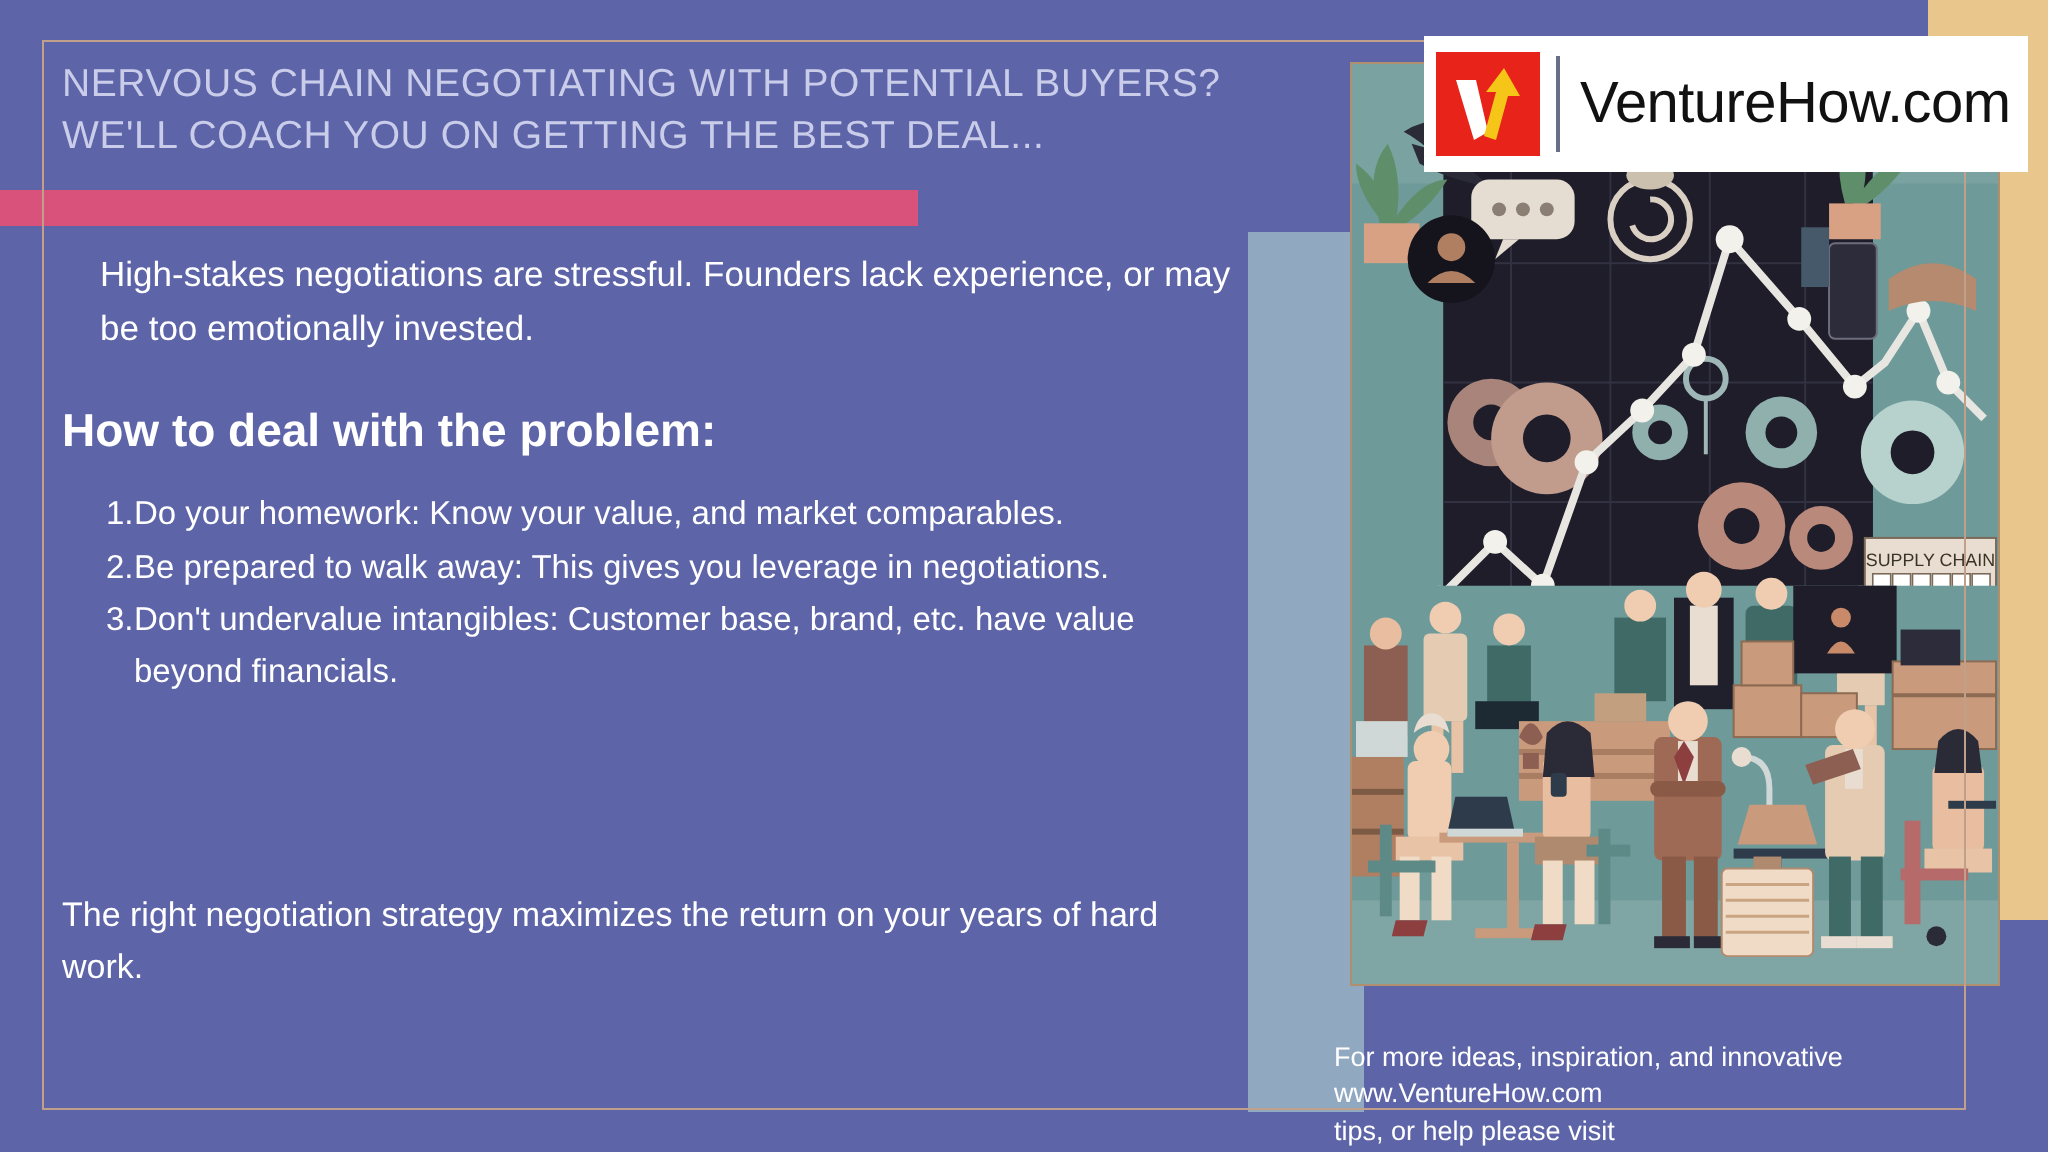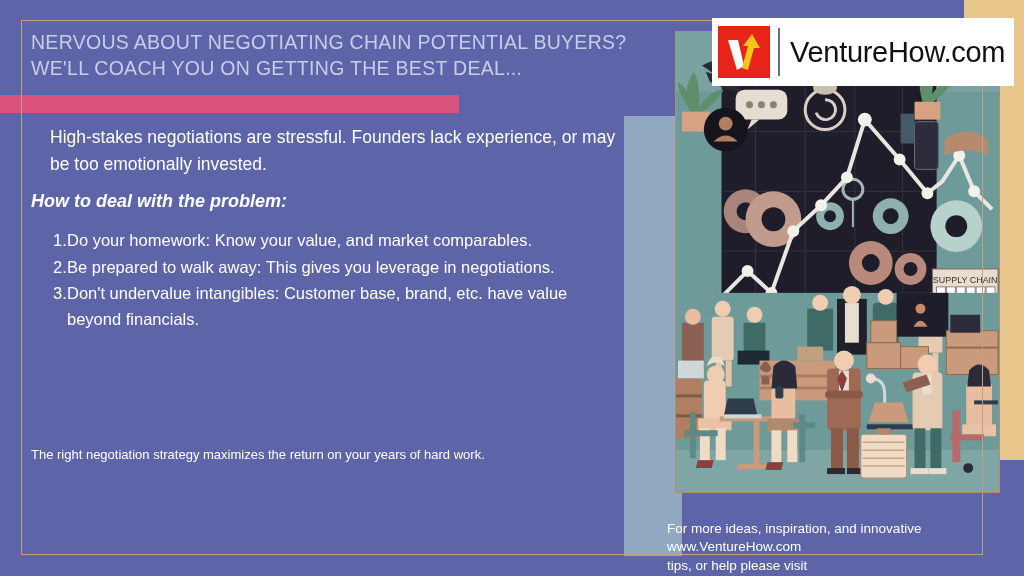--- a/index.html
+++ b/index.html
@@ -46,35 +46,35 @@
 
   
   .body-col {
     position:absolute; left:31px; top:124px; width:590px;
     color:#ffffff;
   }
   .lead {
     font-size:17.5px; line-height:1.52; font-weight:400;margin-left:19px;
   }
   .howto {
-    font-size:18px; font-weight:700; margin-top:14px;font-style:italic;
+    font-size:23px; font-weight:700; margin-top:25px;
   }
   .steps {
     margin-top:16px;
   }
   .step {
     display:flex; font-size:16.5px; line-height:1.55; margin-bottom:1px;
   }
   .step-num {
     width:36px; flex:0 0 36px; padding-left:22px;
   }
   .step-text { flex:1; }
   .closing {
     position:absolute; left:31px; top:445px; width:590px;
-    color:#ffffff; font-size:13px; line-height:1.52;
+    color:#ffffff; font-size:17px; line-height:1.52;
   }
 
   
   .illustration {
     position:absolute; left:663px; top:31px; width:325px; height:462px;
     background:#6f9a9a;
     border:1px solid #b08f6e;
     overflow:hidden;
     margin-left:12px;
   }
@@ -107,21 +107,21 @@
 </head>
 <body>
 
 <div class="slide">
 
   <div class="tan-panel"></div>
 
   <div class="bluegray-panel"></div>
 
   <div class="header">
-    <span class="header-line">NERVOUS ABOUT NEGOTIATING CHAIN POTENTIAL BUYERS?</span>
+    <span class="header-line">NERVOUS CHAIN NEGOTIATING WITH POTENTIAL BUYERS?</span>
     <span class="header-line">WE'LL COACH YOU ON GETTING THE BEST DEAL...</span>
   </div>
 
   <div class="pink-bar"></div>
 
   <div class="body-col">
     <p class="lead">High-stakes negotiations are stressful. Founders lack experience, or may be too emotionally invested.</p>
     <p class="howto">How to deal with the problem:</p>
 
     <div class="steps">

